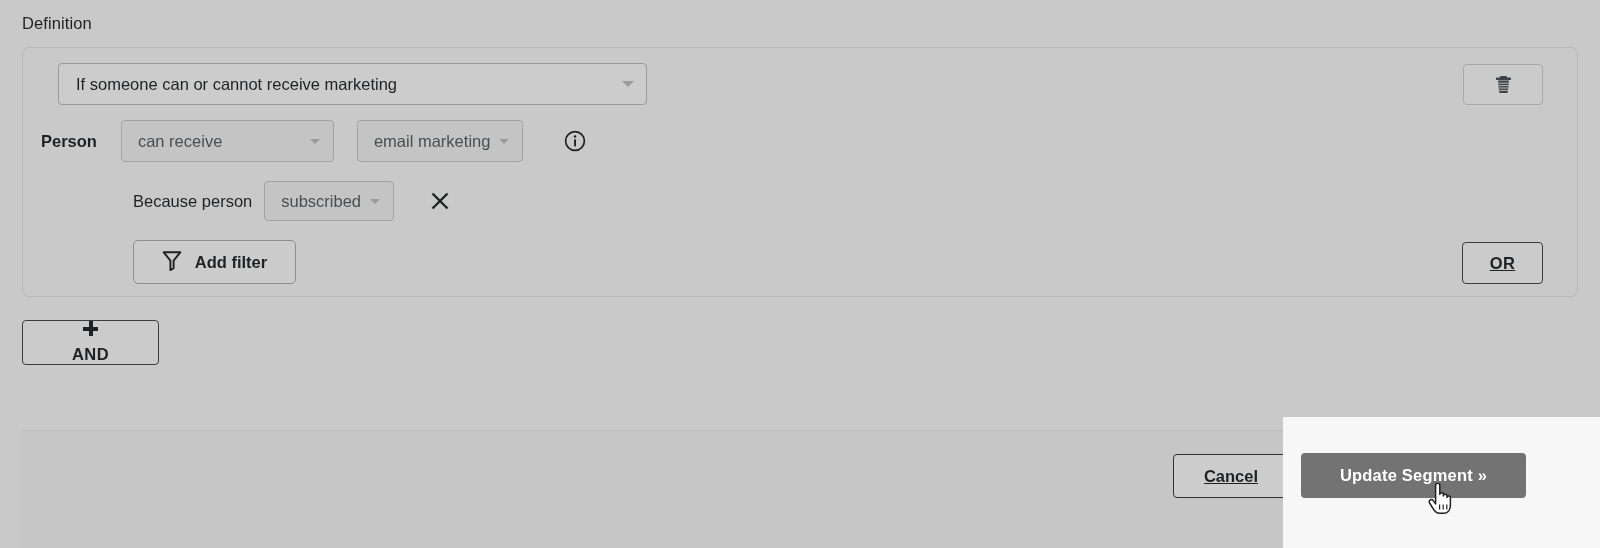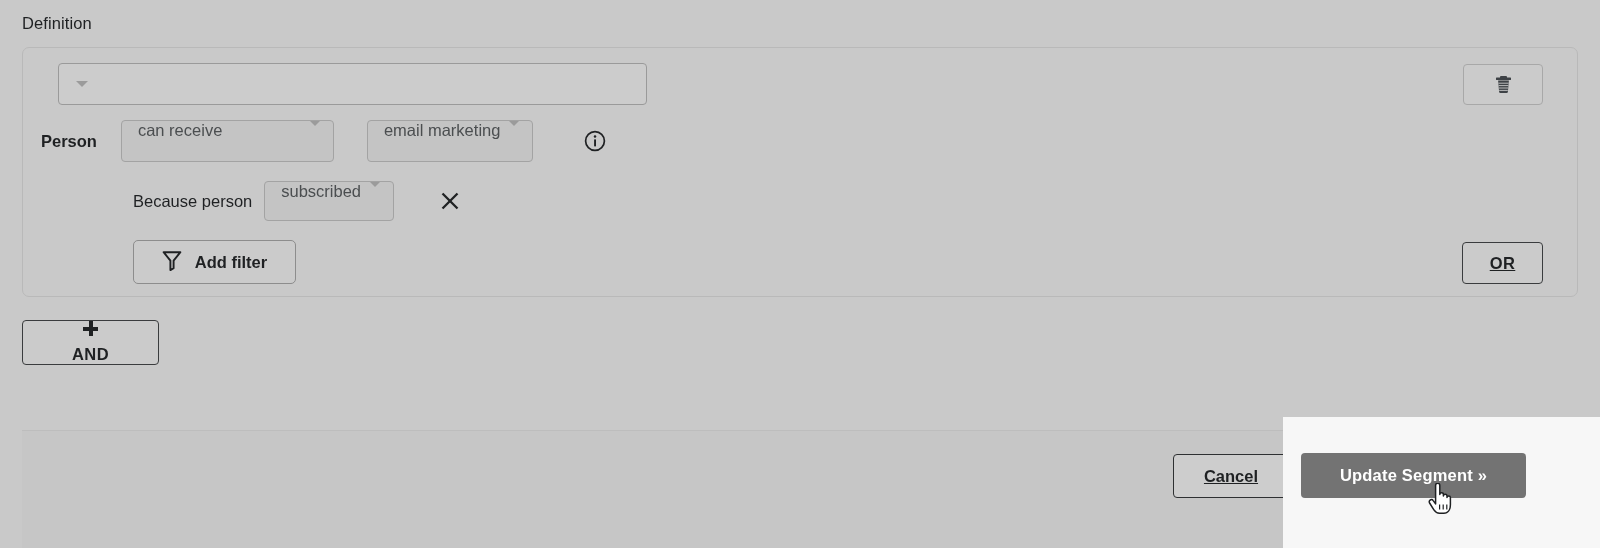--- a/index.html
+++ b/index.html
@@ -109,23 +109,23 @@
     color: #1f2123;
     margin-right: 12px;
   }
   .pill {
     box-sizing: border-box;
     border: 1px solid #a3a3a3;
     border-radius: 4px;
     background: #c4c4c4;
     height: 42px;
     display: flex;
-    align-items: flex-start;
+    align-items: center;
     padding: 0 13px 0 16px;
-    margin-right: 21px;
+    margin-right: 11px;
   }
   .pill .val {
     font-size: 16.5px;
     color: #4b4e50;
     white-space: nowrap;
   }
   .pill.wide {
     width: 213px;
   }
   .pill.wide .val { flex: 1; }
@@ -317,20 +317,21 @@
   }
 </style>
 </head>
 <body>
 
 <div class="definition-label">Definition</div>
 
 <div class="definition-card">
 
   <div class="type-select">
+    <span class="label">If someone can or cannot receive marketing</span>
     <span class="caret"></span>
   </div>
 
   <div class="trash-btn">
     <span class="trash-icon">
       <svg width="17" height="19" viewBox="0 0 17 19" aria-hidden="true">
         <rect x="1" y="2.4" width="15" height="2.6" rx="0.6" fill="#3e4246"></rect>
         <path d="M6 1.1h5a1 1 0 0 1 1 1v1.1H5V2.1a1 1 0 0 1 1-1z" fill="#3e4246"></path>
         <path d="M3.1 5.6h10.8l-1 11.2a1.3 1.3 0 0 1-1.3 1.2H5.4a1.3 1.3 0 0 1-1.3-1.2L3.1 5.6z" fill="#3e4246"></path>
         <g stroke="#c9c9c9" stroke-width="0.9">

